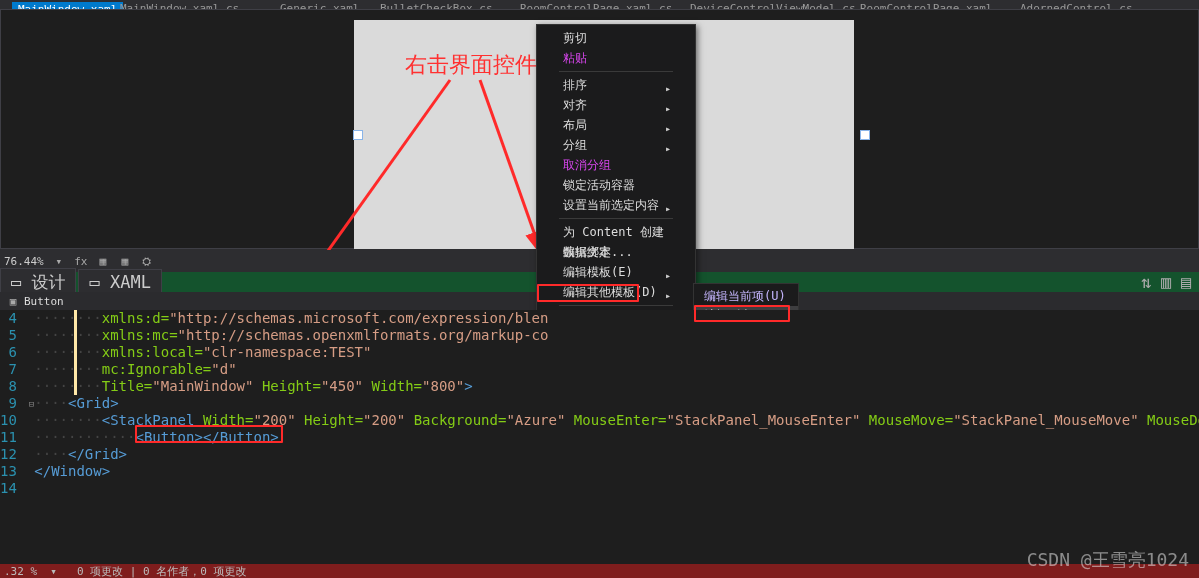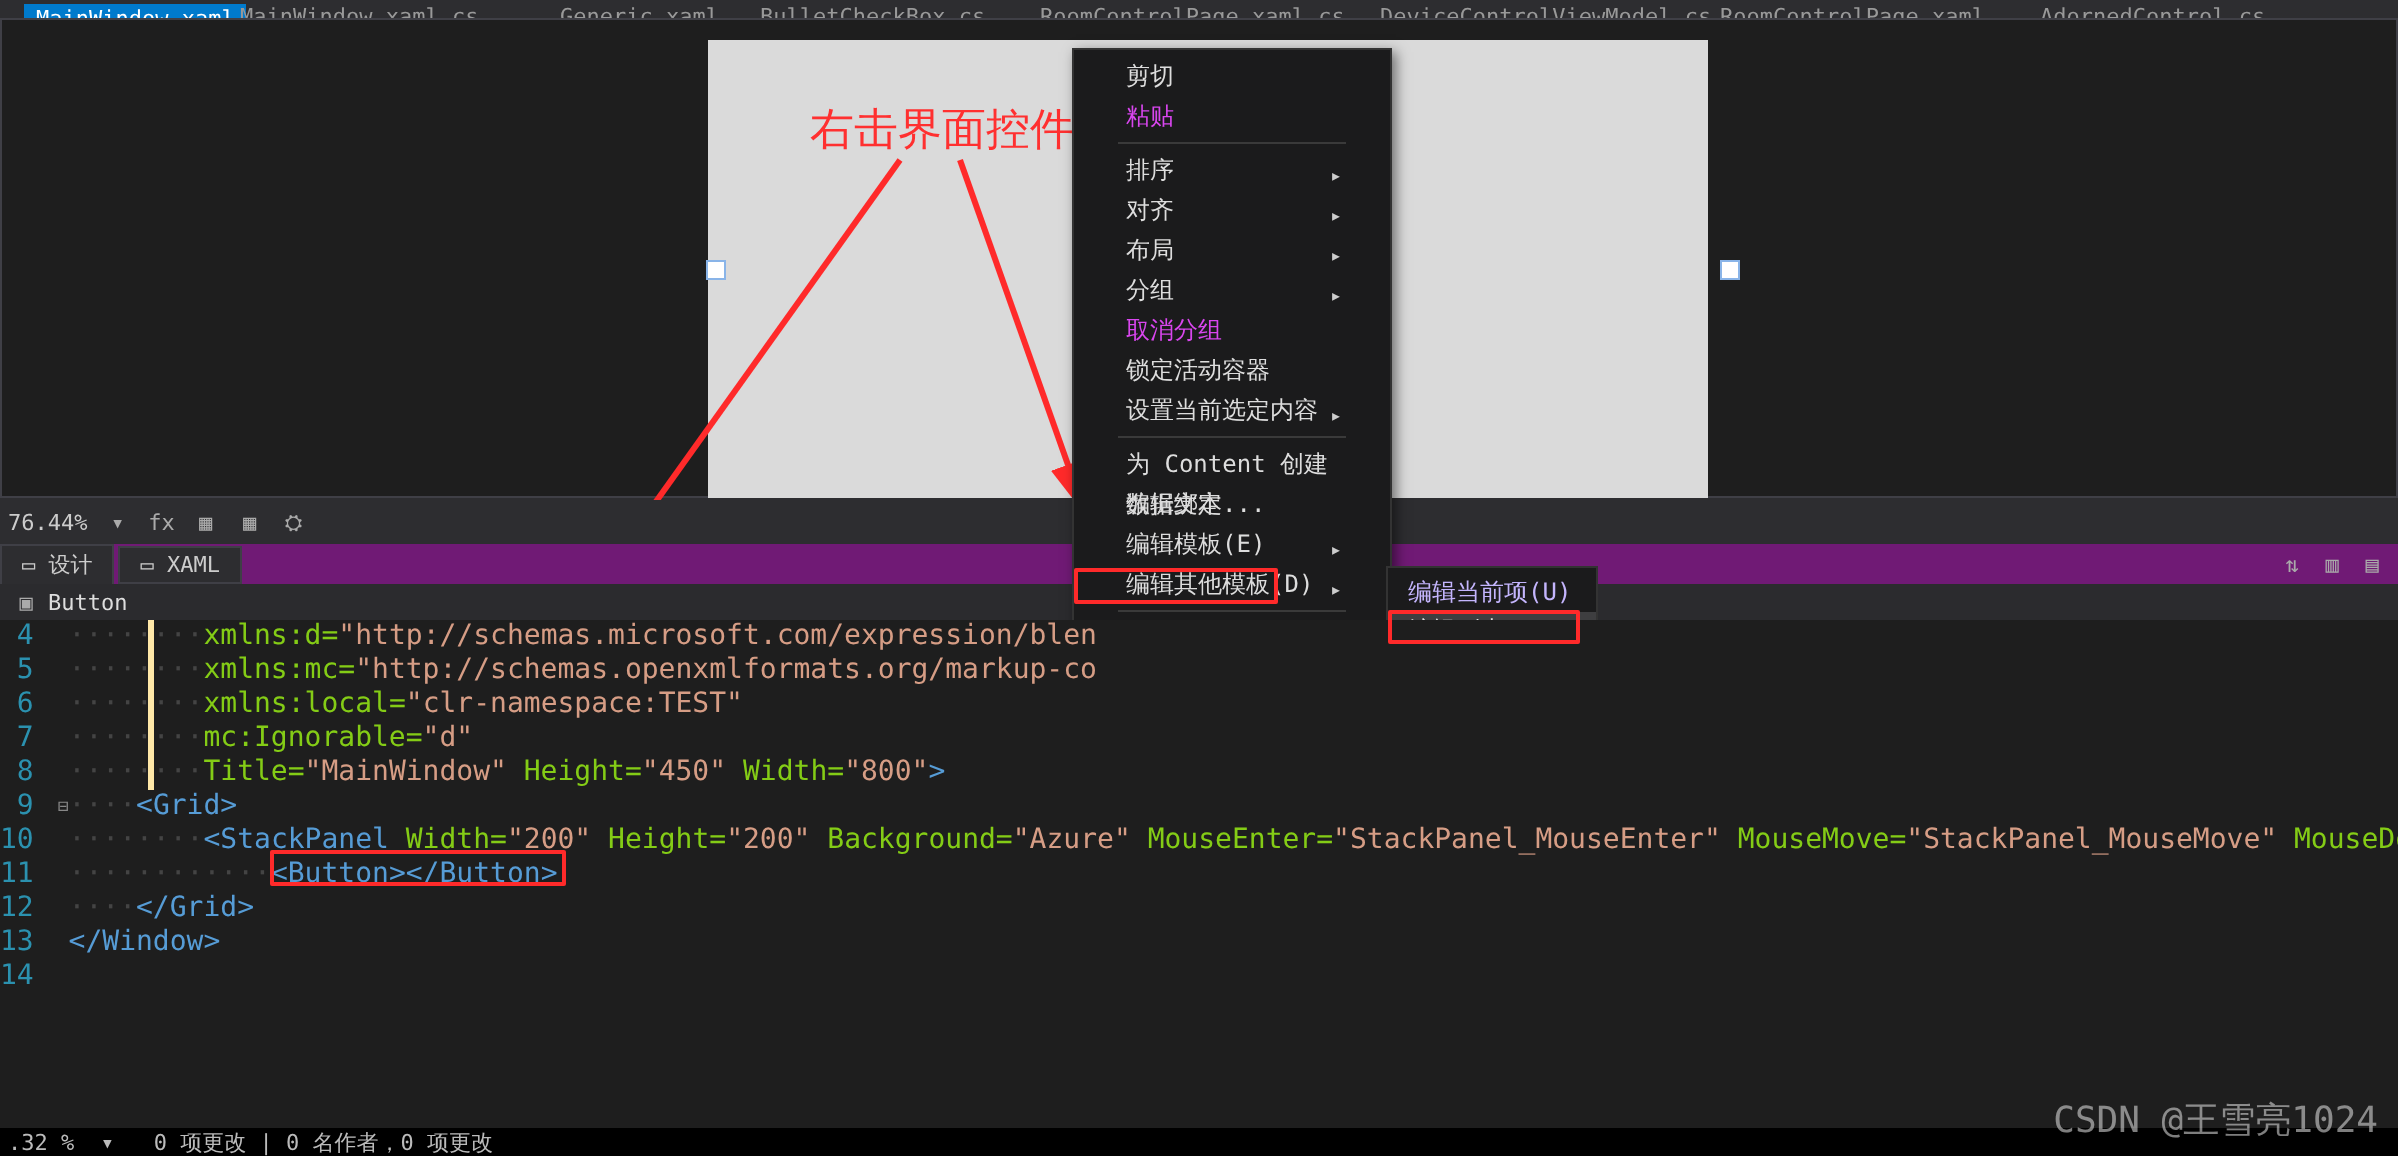--- a/index.html
+++ b/index.html
@@ -38,21 +38,21 @@
 
 .zoom-bar {
   position: absolute; left: 0; top: 250px; width: 100%; height: 22px;
   background: #2d2d30; display:flex; align-items:center; padding-left:4px;
   font-size:11px; color:#ccc; gap:8px;
 }
 .tb-icon { width:14px; height:14px; display:inline-flex; align-items:center; justify-content:center; color:#aaa; }
 
 .mid-tabs {
   position:absolute; left:0; top:272px; height:20px; width:100%;
-  background:#701a75; display:flex; align-items:center; font-size:11px;
+  background:#14532d; display:flex; align-items:center; font-size:17px;
 }
 .mid-tab { padding:2px 10px; border:1px solid #3f3f46; background:#2d2d30; margin-right:2px; }
 .tool-right { margin-left:auto; margin-right:6px; display:flex; gap:6px; }
 
 .breadcrumb {
   position:absolute; left:0; top:292px; height:18px; width:100%;
   background:#2b2b2e; color:#ddd; font-size:11px; padding:2px 6px;
   display:flex; align-items:center; gap:4px;
 }
 
@@ -91,21 +91,21 @@
   background:#1b1b1c; border:1px solid #333; padding:3px 0;
 }
 .submenu .mi { height:19px; line-height:19px; padding:0 10px; color:#ddd; position:relative;}
 .submenu .mi.dis{ color:#c4b5fd; }
 .submenu .mi.hl{ background:#3e3e40; }
 .submenu .mi .arr { position:absolute; right:6px; top:3px; font-size:10px; }
 .submenu .sep{ height:1px; background:#3a3a3a; margin:3px 6px; }
 
 .status {
   position:absolute; left:0; bottom:0; width:100%; height:14px;
-  background:#000000; color:#bbb; font-size:11px; padding:0 4px;
+  background:#7f1d1d; color:#bbb; font-size:11px; padding:0 4px;
 }
 .watermark {
   position:absolute; right:10px; bottom:6px; font-size:18px;
   color:rgba(230,230,230,.55); font-weight:300;
 }
 </style>
 </head>
 <body>
 
 <div class="top-tabs">

